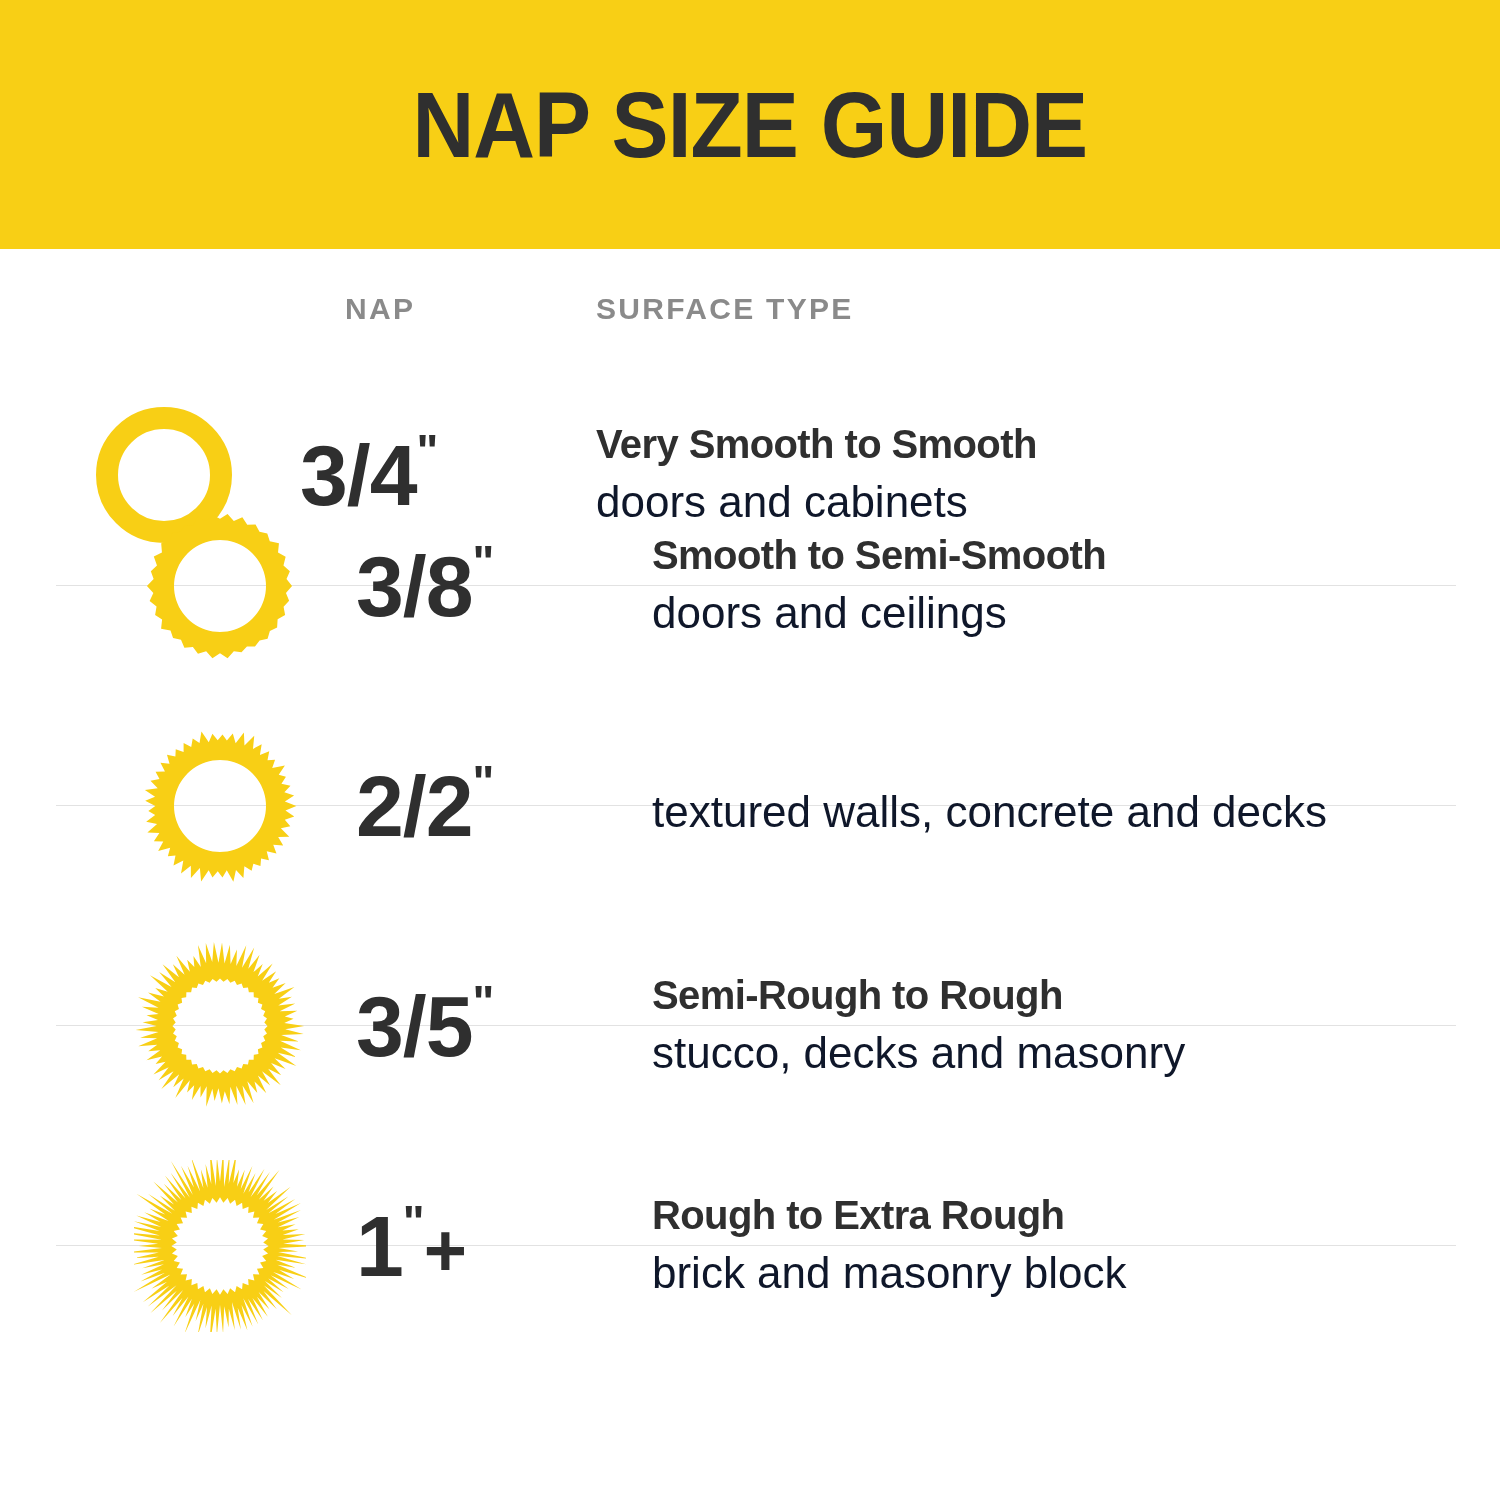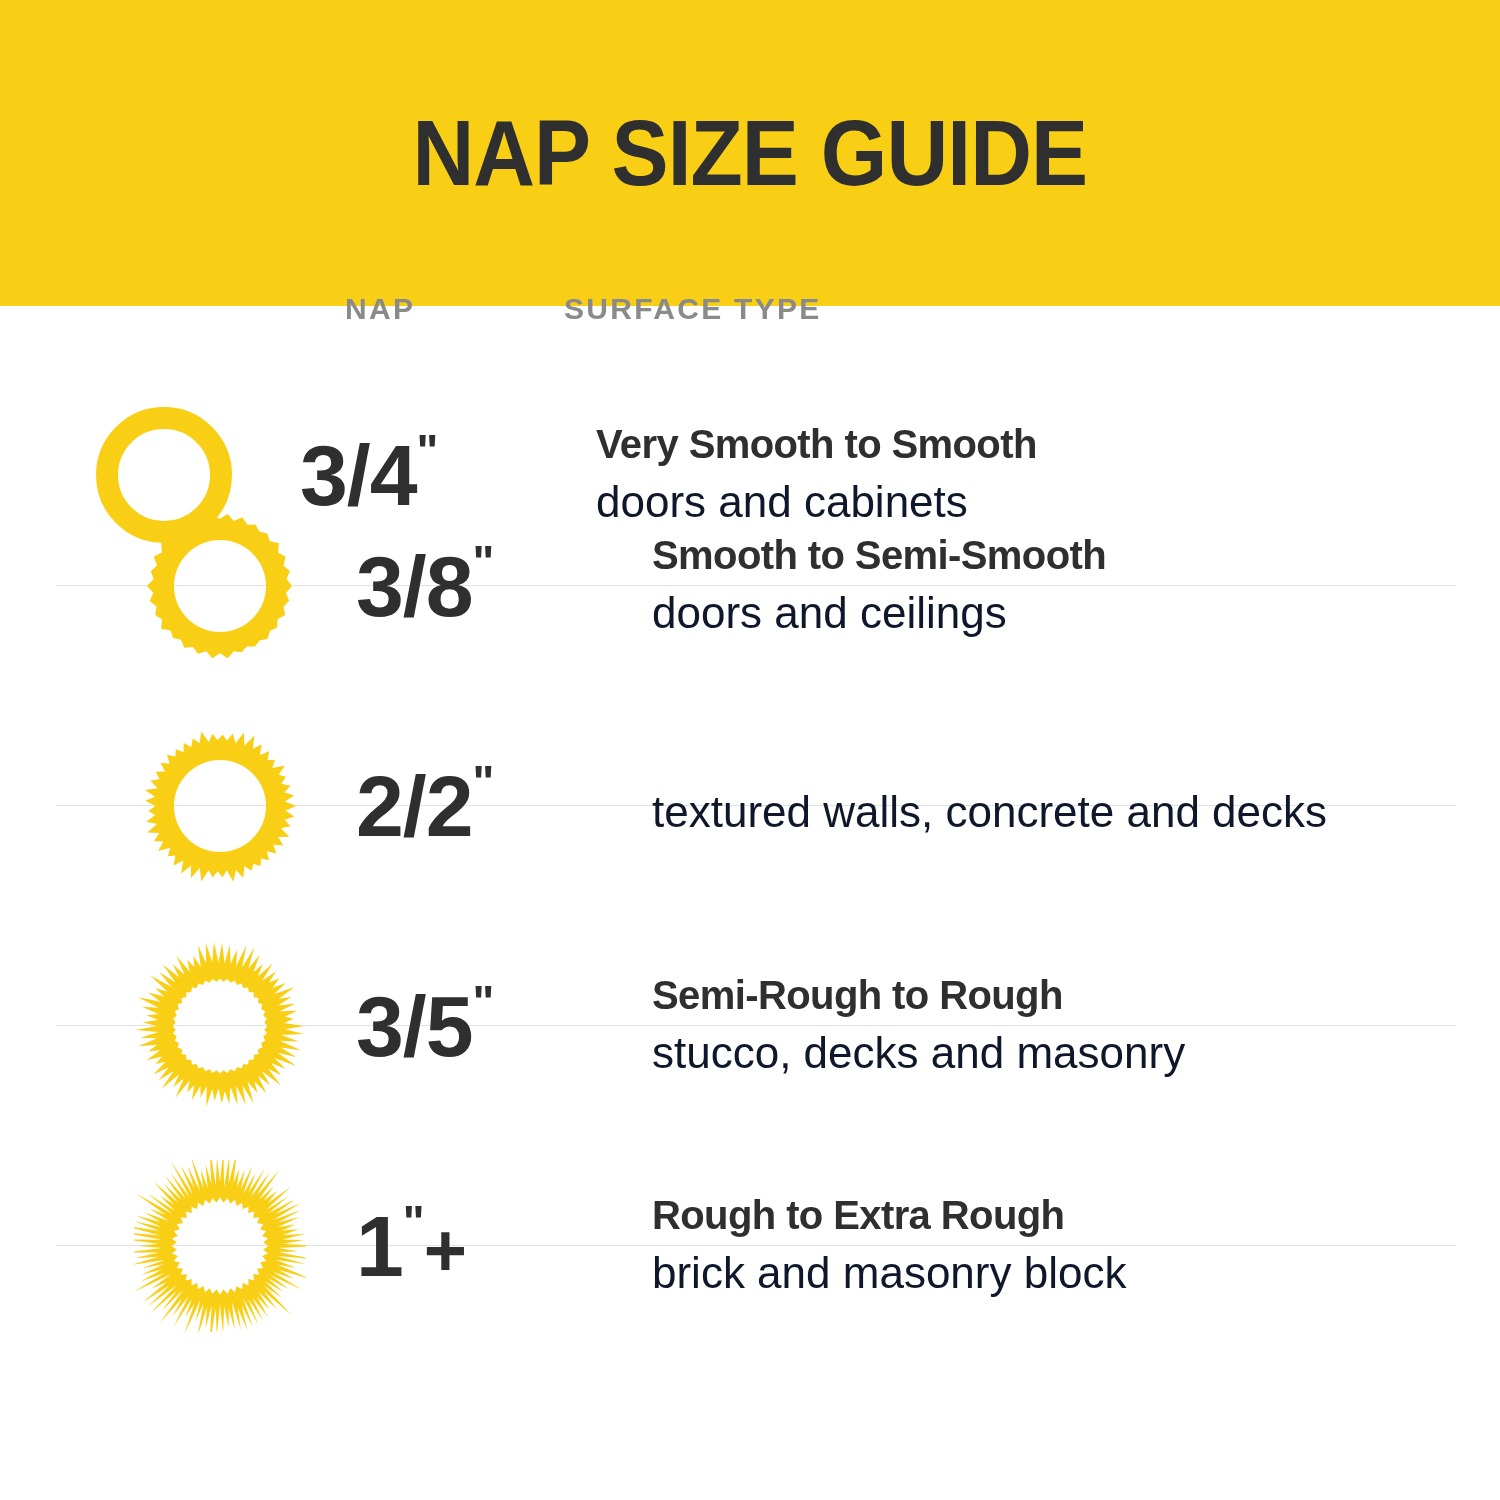--- a/index.html
+++ b/index.html
@@ -19,21 +19,21 @@
     height: 1500px;
     background: #ffffff;
   }
 
   
   .banner {
     position: absolute;
     left: 0;
     top: 0;
     width: 1500px;
-    height: 306px;
+    height: 249px;
     background: #f8cf15;
     display: flex;
     align-items: center;
     justify-content: center;
   }
   .banner-title {
     font-family: "Liberation Sans", sans-serif;
     font-weight: bold;
     font-size: 92px;
     letter-spacing: -1px;
@@ -53,21 +53,21 @@
   }
   .col-head {
     position: absolute;
     font-size: 30px;
     font-weight: bold;
     letter-spacing: 2.3px;
     color: #8a8a8a;
     white-space: nowrap;
   }
   .col-head.nap { left: 345px; }
-  .col-head.surface { left: 564px; }
+  .col-head.surface { left: 596px; }
 
   
   .rows {
     position: absolute;
     top: 365px;
     left: 0;
     width: 1500px;
   }
   .row {
     position: relative;

